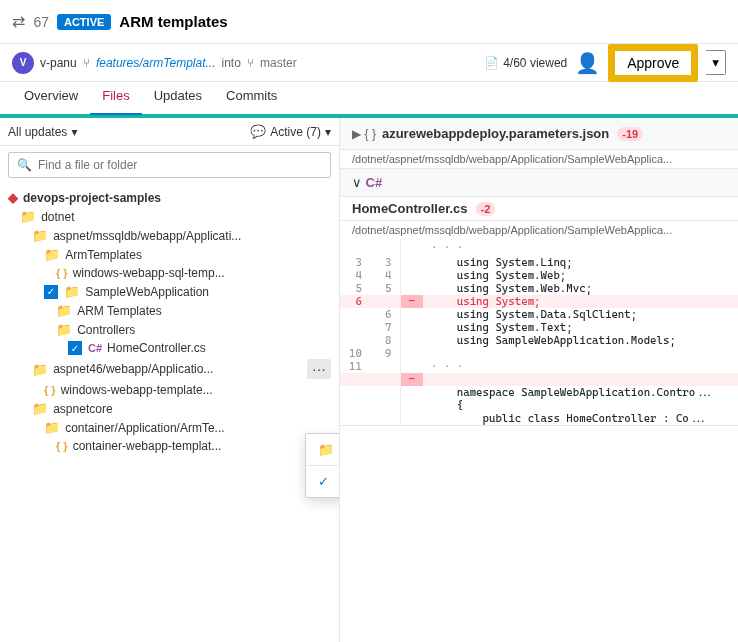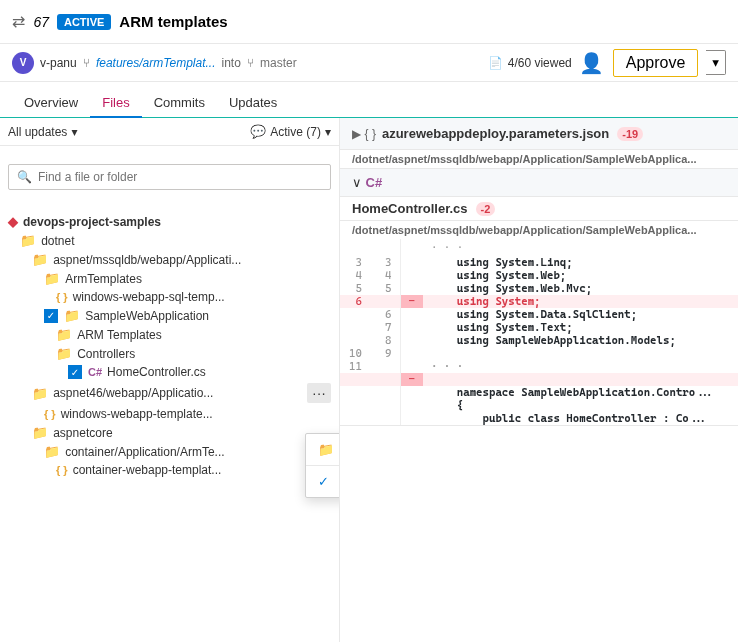--- a/index.html
+++ b/index.html
@@ -16,33 +16,33 @@
     .sub-header {
       display: flex; align-items: center; justify-content: space-between; padding: 6px 12px; border-bottom: 1px solid #e8e8e8; height: 38px;
     }
     .branch-info { display: flex; align-items: center; gap: 6px; font-size: 12px; color: #333; }
     .avatar { width: 22px; height: 22px; border-radius: 50%; background: #5a4fcf; display: flex; align-items: center; justify-content: center; color: #fff; font-size: 10px; font-weight: 600; }
     .branch-name { color: #0078d4; font-size: 12px; font-style: italic; }
     .into-text { color: #666; }
     .master-branch { color: #737373; }
     .viewed-count { font-size: 12px; color: #333; display: flex; align-items: center; gap: 4px; }
     .header-right { display: flex; align-items: center; gap: 8px; }
-    .approve-btn { background: #fff; border: 1px solid #eab308; padding: 4px 12px; font-size: 16px; cursor: pointer; border-radius: 2px; }
+    .approve-btn { background: #fff; border: 7px solid #eab308; padding: 4px 12px; font-size: 14px; cursor: pointer; border-radius: 2px; }
     .approve-dropdown { background: #fff; border: 1px solid #8a8886; border-left: none; padding: 4px 6px; cursor: pointer; border-radius: 0 2px 2px 0; }
 
     
-    .nav-tabs { display: flex; border-bottom: 1px solid #14b8a6; padding: 0 12px; height: 36px; align-items: flex-end; }
+    .nav-tabs { display: flex; border-bottom: 4px solid #14b8a6; padding: 0 12px; height: 36px; }
     .tab { padding: 6px 12px; font-size: 13px; color: #333; cursor: pointer; border-bottom: 2px solid transparent; margin-bottom: -1px; }
     .tab.active { color: #be185d; border-bottom: 2px solid #0078d4; font-weight: 500; }
 
     
     .main-layout { display: flex; height: calc(642px - 44px - 38px - 36px); }
 
     
-    .sidebar { width: 340px; border-right: 1px solid #e8e8e8; display: flex; flex-direction: column; overflow: hidden; position: relative; gap: 12px; }
+    .sidebar { width: 340px; border-right: 1px solid #e8e8e8; display: flex; flex-direction: column; overflow: hidden; position: relative; }
     .sidebar-toolbar { display: flex; align-items: center; justify-content: space-between; padding: 6px 8px; border-bottom: 1px solid #e8e8e8; }
     .filter-dropdown { display: flex; align-items: center; gap: 4px; font-size: 12px; color: #333; cursor: pointer; }
     .comment-filter { display: flex; align-items: center; gap: 4px; font-size: 12px; color: #333; cursor: pointer; }
     .search-box { display: flex; align-items: center; gap: 6px; padding: 5px 8px; border: 1px solid #c8c6c4; margin: 6px 8px; border-radius: 2px; }
     .search-box input { border: none; outline: none; font-size: 12px; flex: 1; color: #333; }
     .file-tree { overflow-y: auto; flex: 1; padding: 4px 0; }
     .tree-item { display: flex; align-items: center; padding: 2px 8px; cursor: pointer; white-space: nowrap; overflow: hidden; text-overflow: ellipsis; font-size: 12px; color: #333; }
     .tree-item.level0 { padding-left: 8px; font-weight: 600; }
     .tree-item.level1 { padding-left: 20px; }
     .tree-item.level2 { padding-left: 32px; }
@@ -63,36 +63,36 @@
     .menu-divider { height: 1px; background: #e8e8e8; }
     .menu-icon { font-size: 13px; color: #666; width: 16px; }
     .checkmark { color: #0078d4; font-size: 13px; }
 
     
     .code-panel { flex: 1; overflow-y: auto; background: #fff; }
     .file-section { border-bottom: 1px solid #e8e8e8; }
     .file-header { display: flex; align-items: center; padding: 8px 12px; background: #f6f8fa; border-bottom: 1px solid #e8e8e8; }
     .file-name { font-size: 13px; font-weight: 600; color: #333; }
     .diff-badge-red { background: #ffdce0; color: #d73a49; font-size: 11px; font-weight: 600; padding: 1px 5px; border-radius: 10px; margin-left: 8px; }
-    .file-path { font-size: 11px; color: #666; padding: 3px 12px; white-space: nowrap; overflow: hidden; text-overflow: ellipsis; font-weight: bold; }
+    .file-path { font-size: 11px; color: #666; padding: 3px 12px; white-space: nowrap; overflow: hidden; text-overflow: ellipsis; }
     .lang-header { display: flex; align-items: center; padding: 6px 12px; background: #f6f8fa; border-bottom: 1px solid #e8e8e8; font-size: 13px; font-weight: 500; color: #333; }
     .code-table { width: 100%; border-collapse: collapse; font-family: 'Cascadia Code', 'Consolas', monospace; font-size: 11px; }
     .code-table td { padding: 0 8px; white-space: nowrap; }
     .line-num-old { color: #999; width: 30px; text-align: right; }
     .line-num-new { color: #999; width: 30px; text-align: right; border-right: 1px solid #eee; }
-    .code-line { color: #24292e; font-weight: bold; }
+    .code-line { color: #24292e; }
     .dots-row td { padding: 2px 8px; color: #999; font-size: 11px; }
     .diff-indicator { width: 8px; }
   </style>
 </head>
 <body>
 
 <div class="top-header">
   <span style="color:#666; font-size:16px;">⇄</span>
-  <span style="font-size:14px;color:#000000;font-style:italic;">67</span>
+  <span style="font-size:14px;color:#737373;">67</span>
   <span class="active-badge">ACTIVE</span>
   <span class="pr-title">ARM templates</span>
 </div>
 
 <div class="sub-header">
   <div class="branch-info">
     <div class="avatar">V</div>
     <span>v-panu</span>
     <span style="color:#666;">⑂</span>
     <span class="branch-name">features/armTemplat...</span>
@@ -107,22 +107,22 @@
     </div>
     <span style="font-size:20px; color:#666;">👤</span>
     <button class="approve-btn">Approve</button>
     <button class="approve-dropdown">▾</button>
   </div>
 </div>
 
 <div class="nav-tabs">
   <div class="tab">Overview</div>
   <div class="tab active">Files</div>
+  <div class="tab">Updates</div>
   <div class="tab">Commits</div>
-  <div class="tab">Updates</div>
 </div>
 
 <div class="main-layout">
 
   <div class="sidebar">
     <div class="sidebar-toolbar">
       <div class="filter-dropdown">
         <span>All updates</span>
         <span>▾</span>
       </div>

